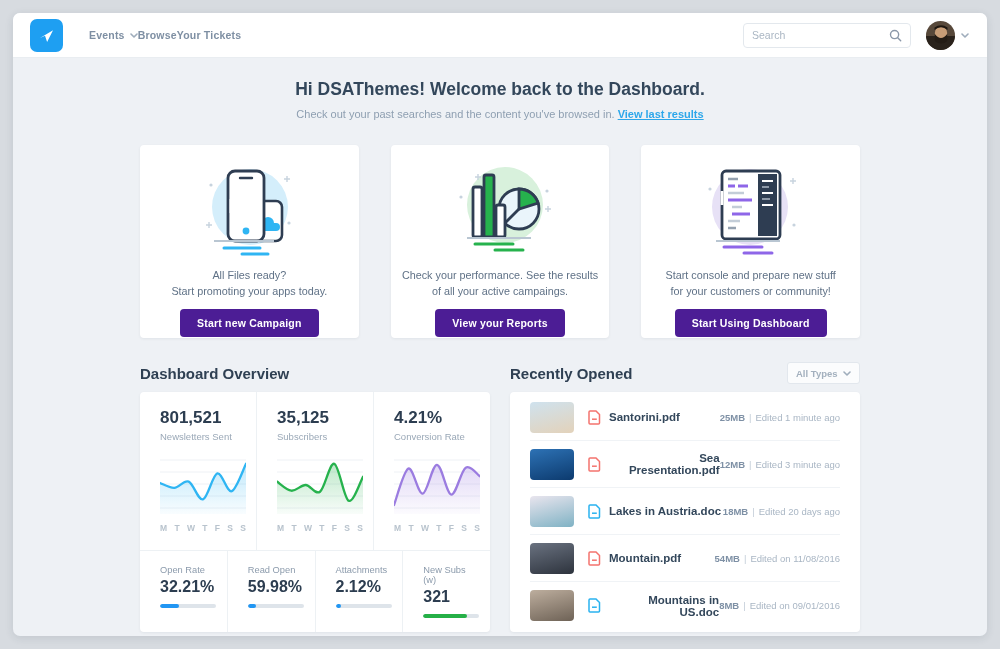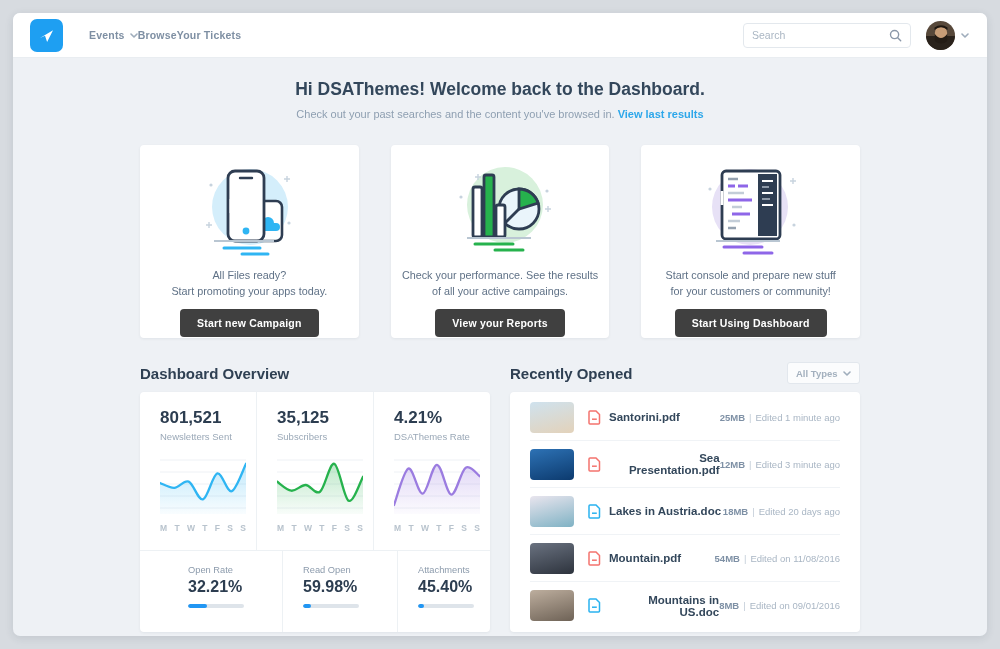--- a/index.html
+++ b/index.html
@@ -47,36 +47,36 @@
   .avatar-chev { margin-left:6px; cursor:pointer; }
   
   .welcome-title {
     position:absolute; left:0; top:66px; width:100%; text-align:center;
     font-size:17.5px; font-weight:bold; color:#33475b;
   }
   .welcome-sub {
     position:absolute; left:0; top:95px; width:100%; text-align:center;
     font-size:11px; color:#8e9fb1;
   }
-  .welcome-sub a { color:#2da7ea; font-weight:bold; cursor:pointer; }
+  .welcome-sub a { color:#2da7ea; font-weight:bold; text-decoration:underline; cursor:pointer; }
   
   .promo-row {
     position:absolute; left:127px; top:132px; width:720px; height:193px;
     display:flex; gap:32px;
   }
   .promo-card {
     flex:1; background:#fff; border-radius:4px;
     box-shadow:0 1px 3px rgba(40,55,75,.07);
     display:flex; flex-direction:column; align-items:center;
     padding-top:14px;
   }
   .illus { height:104px; display:flex; align-items:center; justify-content:center; }
   .promo-text { font-size:10.8px; color:#5f7186; text-align:center; line-height:1.5; margin-top:4px; }
   .promo-btn {
-    margin-top:10px; background:#404040; color:#fff; border:none; border-radius:4px;
+    margin-top:10px; background:#4c1d95; color:#fff; border:none; border-radius:4px;
     font-size:10.5px; font-weight:bold; padding:8px 17px; cursor:pointer;
     font-family:"Liberation Sans", sans-serif; letter-spacing:.2px;
   }
   
   .section-title { position:absolute; font-size:15px; font-weight:bold; color:#2f4053; }
   #overview-title { left:127px; top:352px; }
   #recent-title { left:497px; top:352px; }
   .filter-btn {
     position:absolute; left:774px; top:349px; width:73px; height:22px;
     background:#fbfcfd; border:1px solid #e2e7ed; border-radius:3px;
@@ -88,21 +88,21 @@
   #overview-card { left:127px; top:379px; width:350px; height:240px; }
   .ov-top { display:flex; height:158px; }
   .ov-col { flex:1; padding:16px 10px 0 20px; }
   .ov-col + .ov-col { border-left:1px solid #edf1f4; }
   .stat-value { font-size:17px; font-weight:bold; color:#2c3d50; }
   .stat-label { font-size:9.5px; color:#9aa8b7; margin-top:3px; }
   .spark { margin-top:10px; width:86px; }
   .daylabels { display:flex; justify-content:space-between; width:86px; margin-top:5px; }
   .daylabels span { font-size:8.5px; color:#b8c3cd; font-weight:bold; }
   .ov-bottom { display:flex; height:82px; border-top:1px solid #edf1f4; }
-  .kpi-col { flex:1; padding:14px 10px 0 20px;margin-left:28px; }
+  .kpi-col { flex:1; padding:14px 10px 0 20px; }
   .kpi-col + .kpi-col { border-left:1px solid #edf1f4; }
   .kpi-label { font-size:9.3px; color:#8c9bac; }
   .kpi-value { font-size:16px; font-weight:bold; color:#2c3d50; margin:3px 0 8px; }
   .kpi-track { width:56px; height:4px; border-radius:2px; background:#dee4ea; overflow:hidden; }
   .kpi-fill { height:100%; border-radius:2px; }
   
   #recent-card { left:497px; top:379px; width:350px; height:240px; padding:2px 0; }
   .file-row {
     height:47px; margin:0 20px; display:flex; align-items:center;
     border-bottom:1px solid #f0f3f6; cursor:pointer;text-align:right;
@@ -325,21 +325,21 @@
             <span>T</span>
             <span>W</span>
             <span>T</span>
             <span>F</span>
             <span>S</span>
             <span>S</span>
           </div>
       </div>
       <div class="ov-col">
         <div class="stat-value">4.21%</div>
-        <div class="stat-label">DSAThemes Rate</div>
+        <div class="stat-label">Conversion Rate</div>
         <div class="spark"><svg width="86" height="62" viewBox="0 0 86 62">
     <defs>
                 <linearGradient id="g2" x1="0" y1="0" x2="0" y2="1">
       <stop offset="0" stop-color="#9b7ce0" stop-opacity="0.30"></stop>
       <stop offset="1" stop-color="#9b7ce0" stop-opacity="0.03"></stop>
     </linearGradient>
               </defs>
     <line x1="0" y1="8" x2="86" y2="8" stroke="#eef1f5" stroke-width="1"></line>
               <line x1="0" y1="20" x2="86" y2="20" stroke="#eef1f5" stroke-width="1"></line>
               <line x1="0" y1="32" x2="86" y2="32" stroke="#eef1f5" stroke-width="1"></line>
@@ -371,21 +371,21 @@
   <div class="kpi-col">
     <div class="kpi-label">Read Open</div>
     <div class="kpi-value">59.98%</div>
     <div class="kpi-track">
       <div class="kpi-fill" style="width: 15%; background: rgb(33, 150, 243);"></div>
     </div>
   </div>
 
   <div class="kpi-col">
     <div class="kpi-label">Attachments</div>
-    <div class="kpi-value">45.40%</div>
+    <div class="kpi-value">2.12%</div>
     <div class="kpi-track">
       <div class="kpi-fill" style="width: 10%; background: rgb(33, 150, 243);"></div>
     </div>
   </div>
 
   <div class="kpi-col">
     <div class="kpi-label">New Subs (w)</div>
     <div class="kpi-value">321</div>
     <div class="kpi-track">
       <div class="kpi-fill" style="width: 78%; background: rgb(37, 176, 71);"></div>

